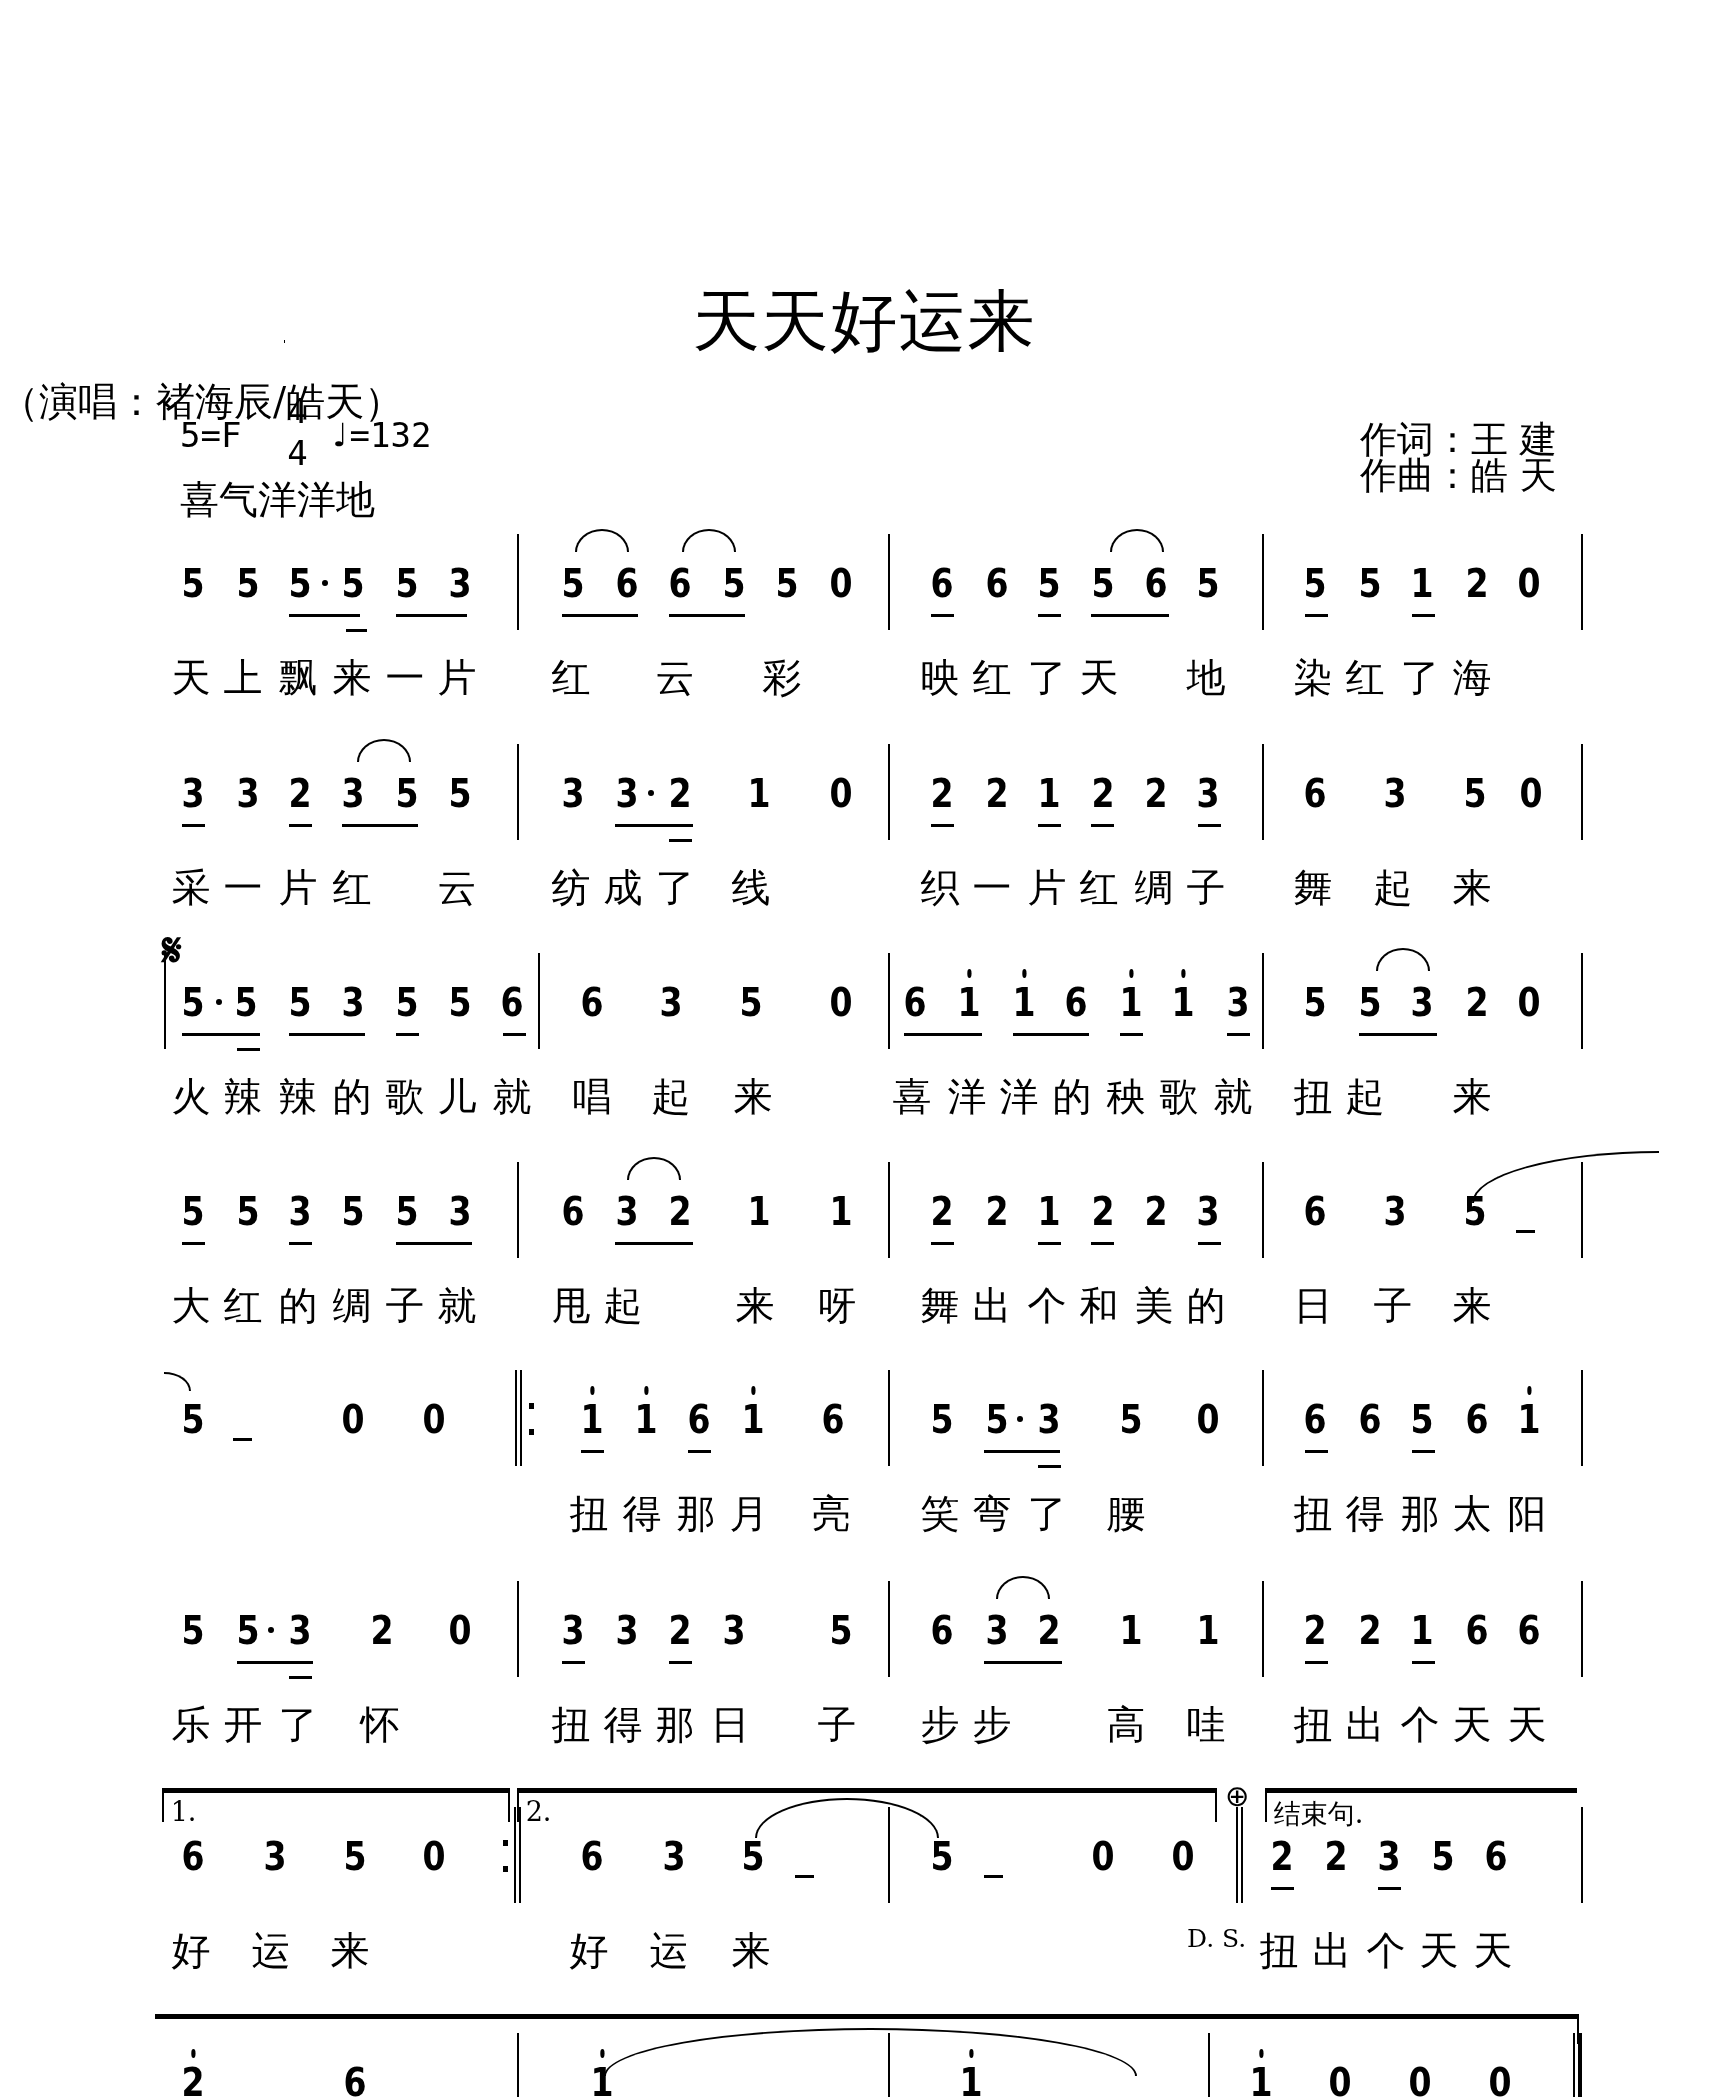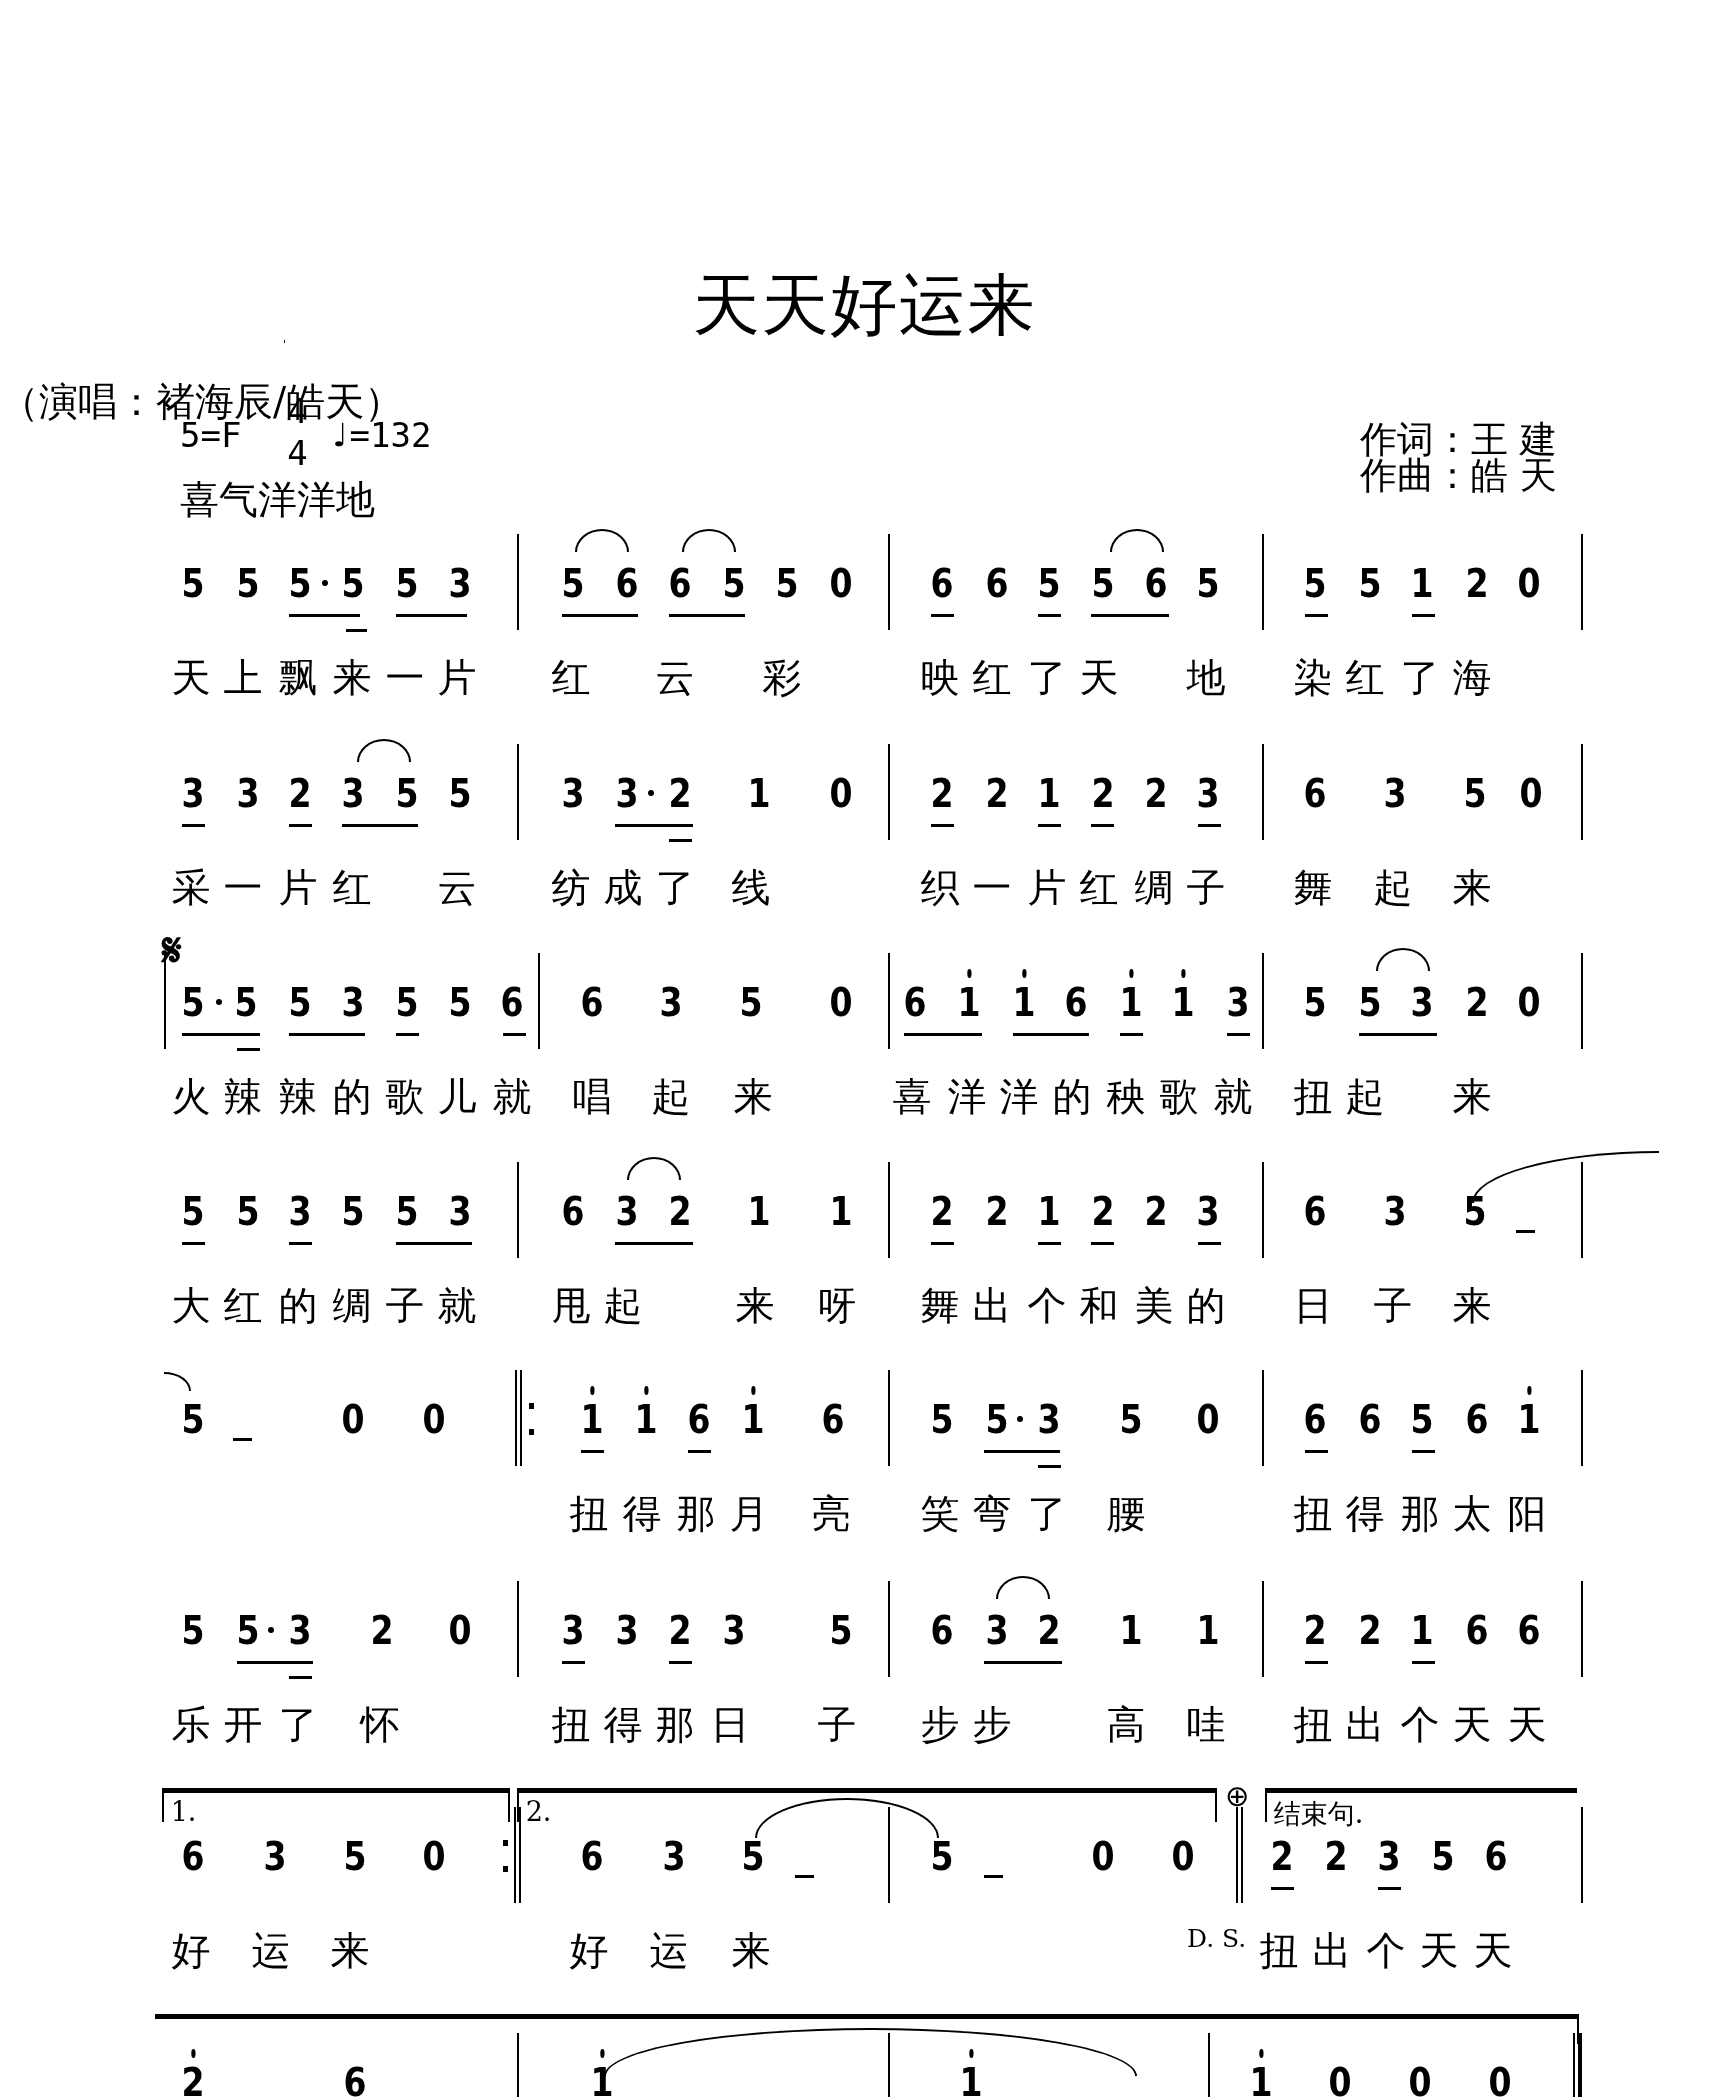--- a/index.html
+++ b/index.html
@@ -1,19 +1,19 @@
 <!DOCTYPE html>
 <html style="font-size:6.7px"><head>
 <meta charset="utf-8">
 <style>
   html, body { margin:0; padding:0; background:#ffffff; }
   body { width:1729px; height:2447px; position:relative; overflow:hidden;
          font-family:"DejaVu Sans", sans-serif; color:#000; }
   .abs { position:absolute; }
-  .title { left:0; width:1729px; top:260px; text-align:center; font-family:"DejaVu Serif", serif;
+  .title { left:0; width:1729px; top:276px; text-align:center; font-family:"DejaVu Serif", serif;
            font-size:67px; letter-spacing:1.7px; }
   .subtitle { left:0; width:1498px; top:375px; font-family:"DejaVu Serif", serif; font-size:39px; }
   .keyline { left:180px; top:390px; height:84px; font-family:"DejaVu Sans Mono", monospace; font-size:34px; }
   .keyline .key { position:absolute; left:0; top:25px; white-space:nowrap; }
   .keyline .ts { position:absolute; left:103px; top:0; width:29px; text-align:center; font-size:34px; line-height:42px; }
   .keyline .ts .bar { height:2.5px; background:#000; margin:0 0.8px; }
   .keyline .tempo { position:absolute; left:149px; top:25px; white-space:nowrap; }
   .expr { left:180px; top:473px; font-family:"DejaVu Serif", serif; font-size:39px; }
   .credit { left:1360px; font-family:"DejaVu Serif", serif; font-size:37px; white-space:nowrap; }
 

